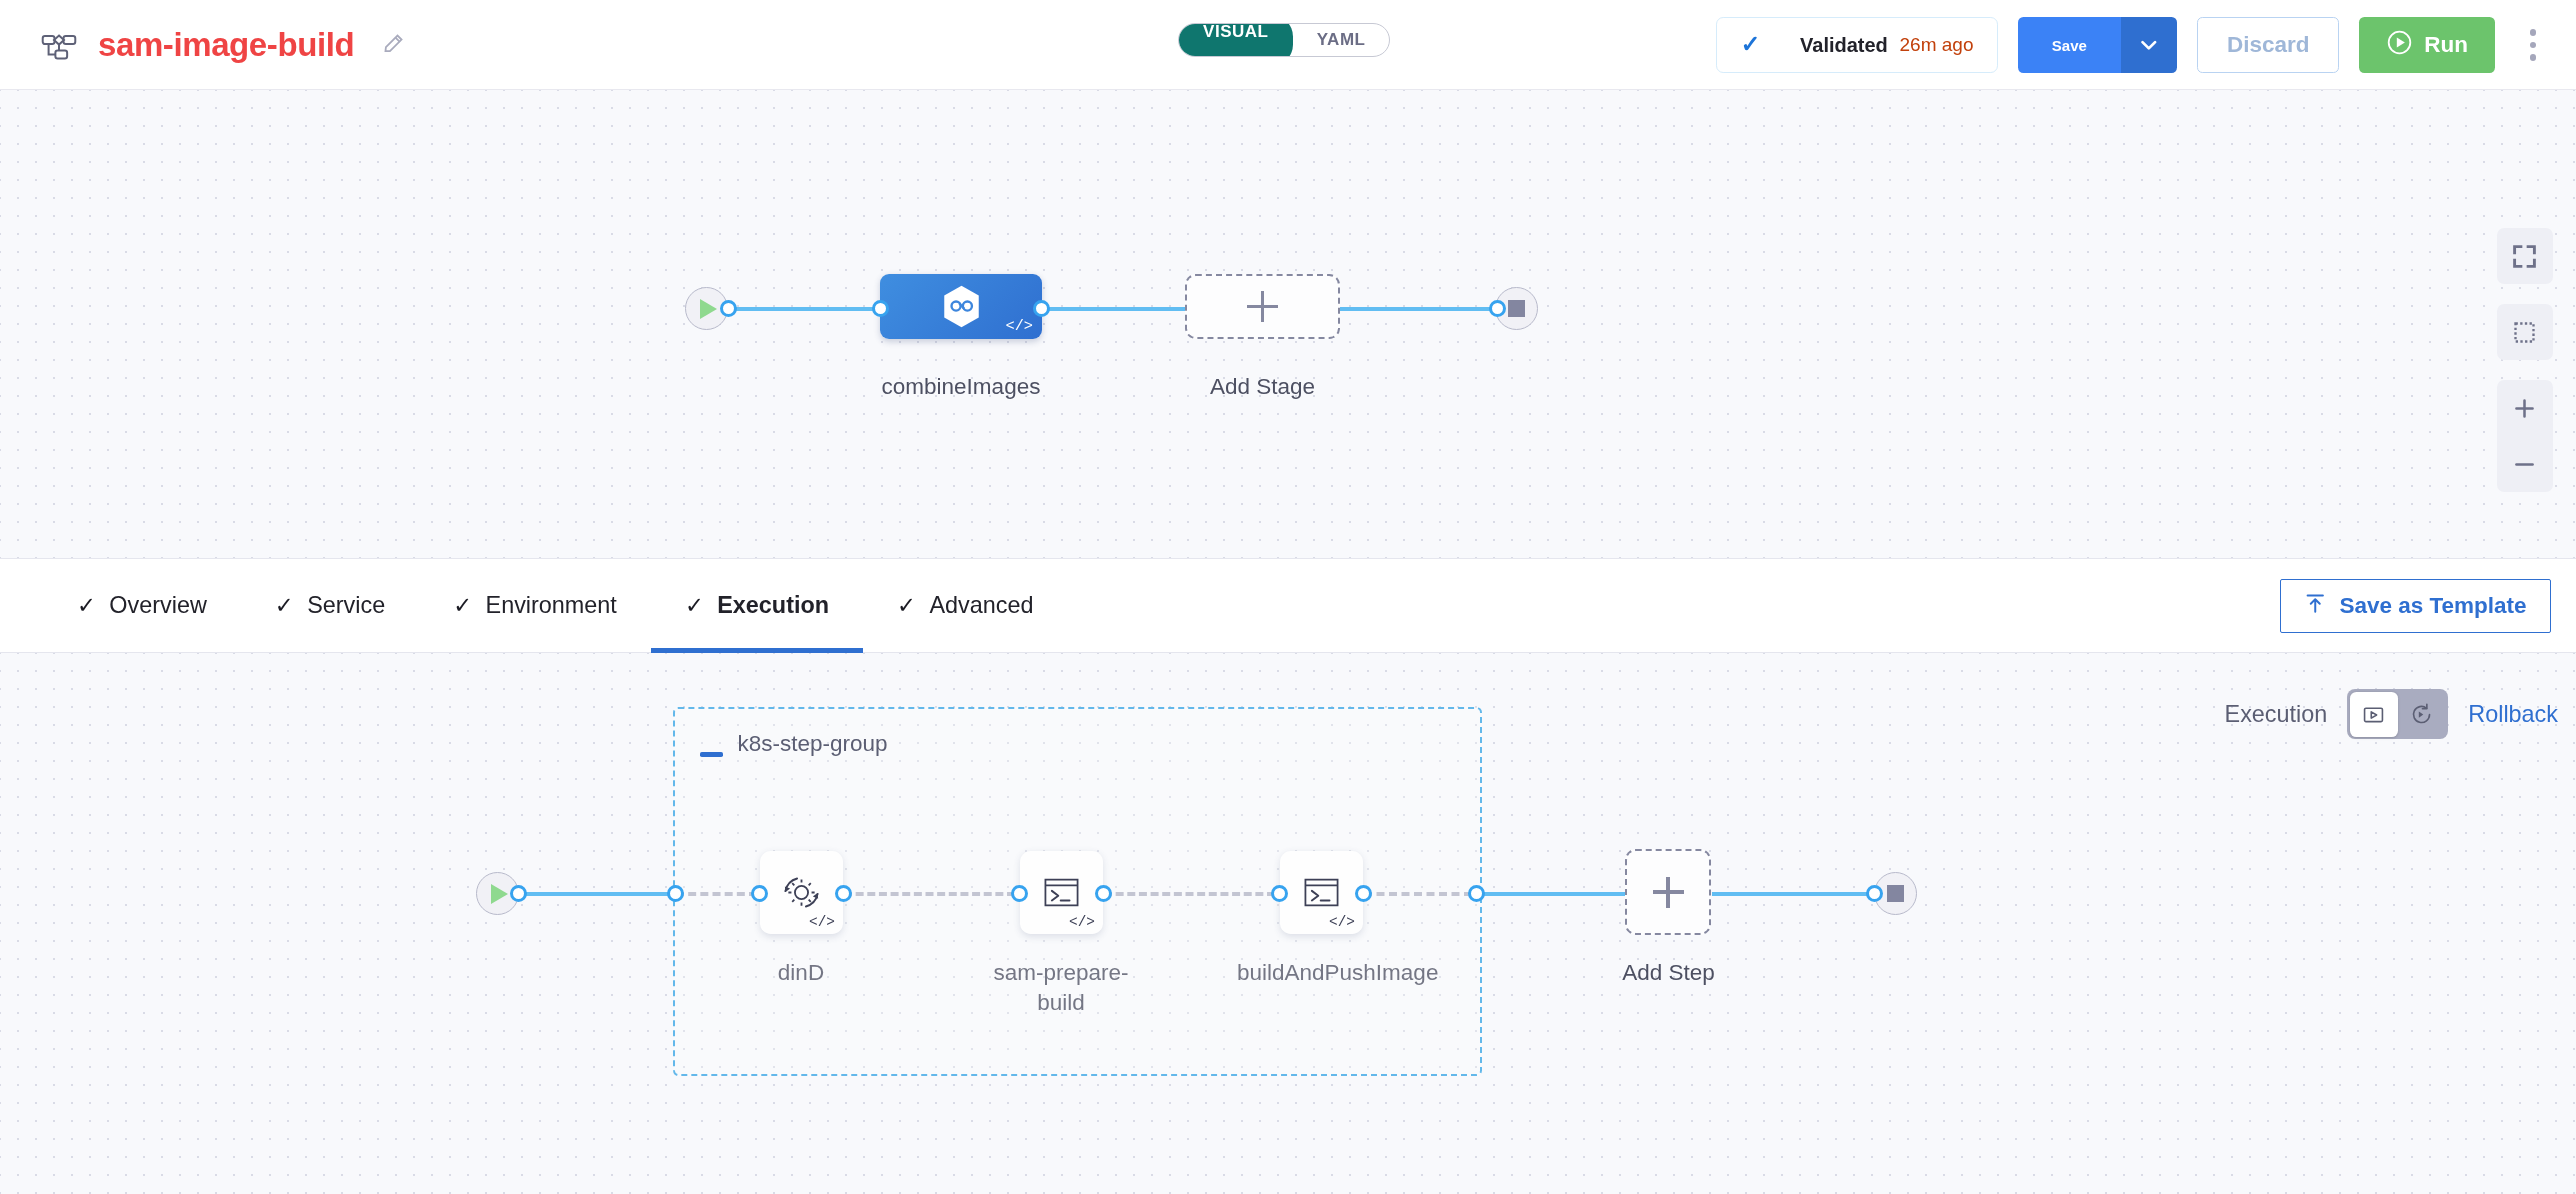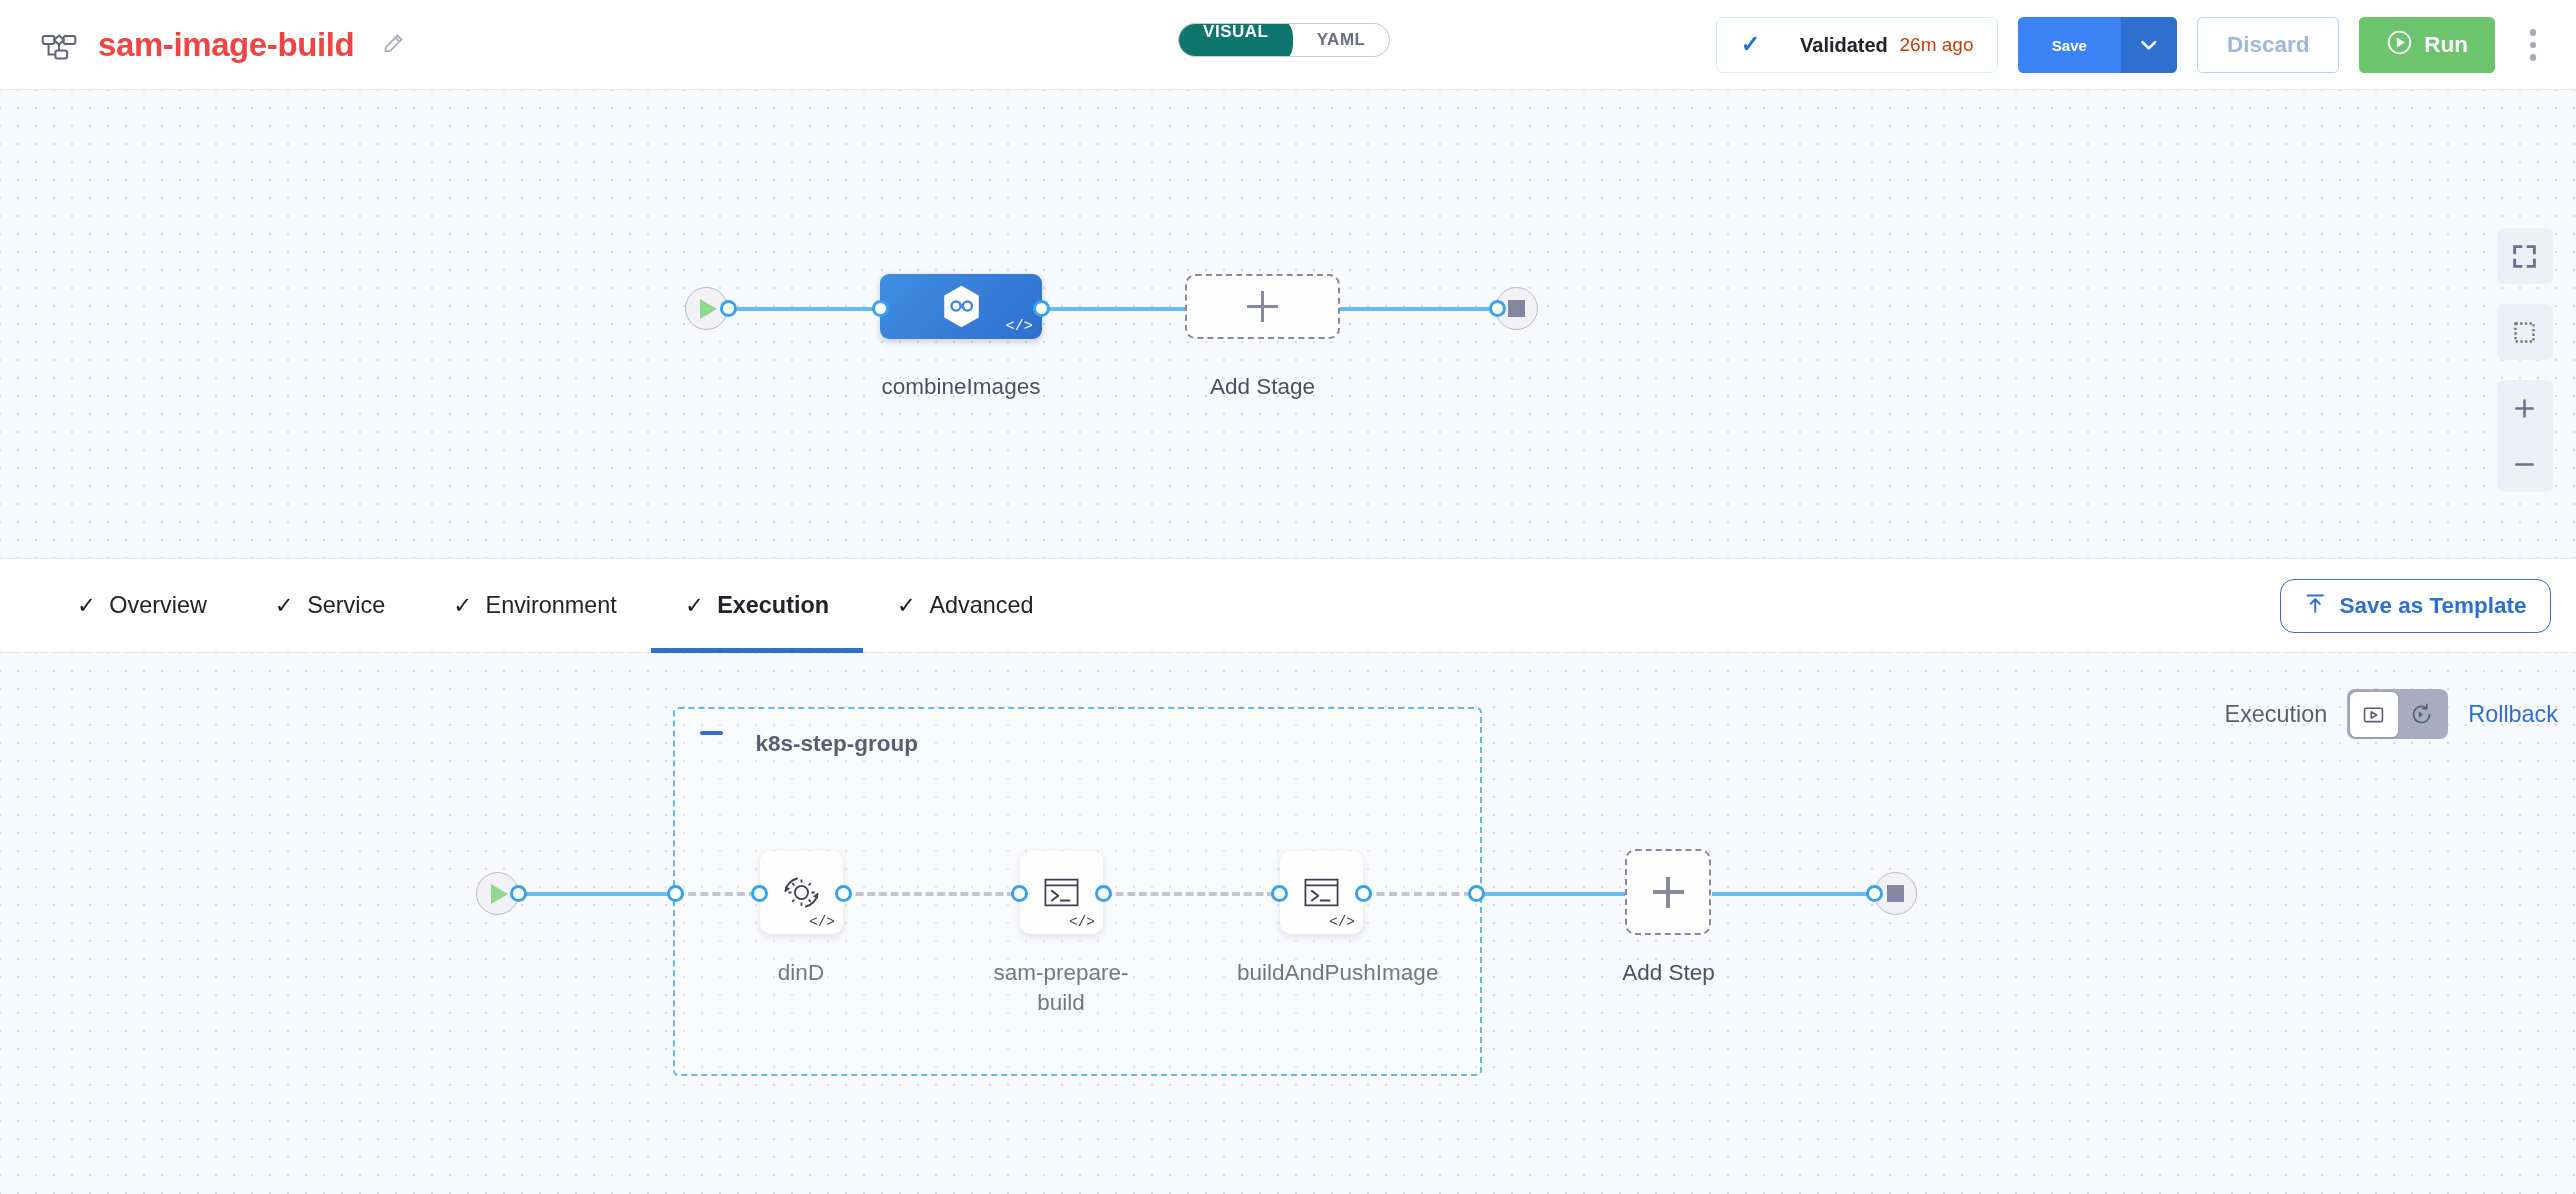--- a/index.html
+++ b/index.html
@@ -153,21 +153,21 @@
     color: #3d4056; font-size: 14.4px; font-family: "Liberation Mono", monospace;
   }
 
   
   .step-group {
     position: absolute; border: 2.2px dashed #63b8ea;
     border-radius: 5.4px; background: rgba(255,255,255,0.22); z-index: 2;
   }
   .sg-header {
     position: absolute; left: 25px; top: 21.6px;
-    display: flex; align-items: flex-start; gap: 32px; font-weight: bold;
+    display: flex; align-items: flex-end; gap: 14px;
   }
   .sg-collapse {
     width: 23.4px; height: 4.5px; background: #2f6fd0; border-radius: 1.8px; cursor: pointer;
   }
   .sg-title { font-size: 22.5px; color: #5b5e73; }
 
   
   .canvas-controls {
     position: absolute; right: 23.4px; display: flex;
     flex-direction: column; align-items: center; gap: 20px; z-index: 9;
@@ -195,21 +195,21 @@
   }
   .tab .tick { font-size: 22.5px; color: #1c1c24; }
   .tab .tlabel { font-size: 23.4px; color: #22222a; white-space: nowrap; }
   .tab.active .tlabel { font-weight: 600; }
   .tab.active:after {
     content: ""; position: absolute; left: 0; right: 0; bottom: 0;
     height: 5.4px; background: #2f6fd0;
   }
   .save-template-btn {
     position: absolute; right: 25px; top: 20px;
-    border: 1.3px solid #2f6fd0; border-radius: 14px; background: #fff;
+    border: 1.3px solid #2f6fd0; border-radius: 2px; background: #fff;
     height: 54px; padding: 0 23.4px; display: flex; align-items: center; gap: 12.6px;
     color: #2f6fd0; font-size: 22.5px; font-weight: 600; cursor: pointer;
   }
   .save-template-btn svg { width: 22.5px; height: 22.5px; }
 
   
   .exec-switch-wrap {
     position: absolute; right: 18px; top: 689px;
     display: flex; align-items: center; gap: 20px; z-index: 9;
   }

